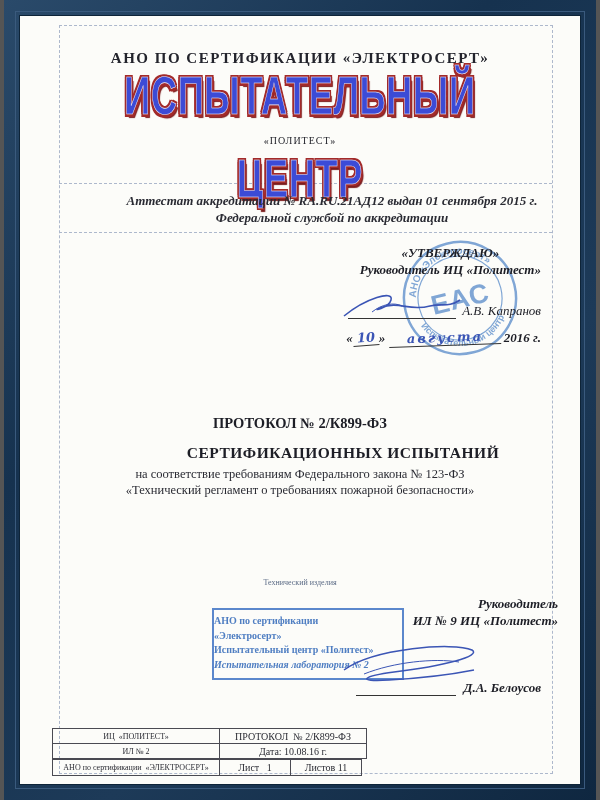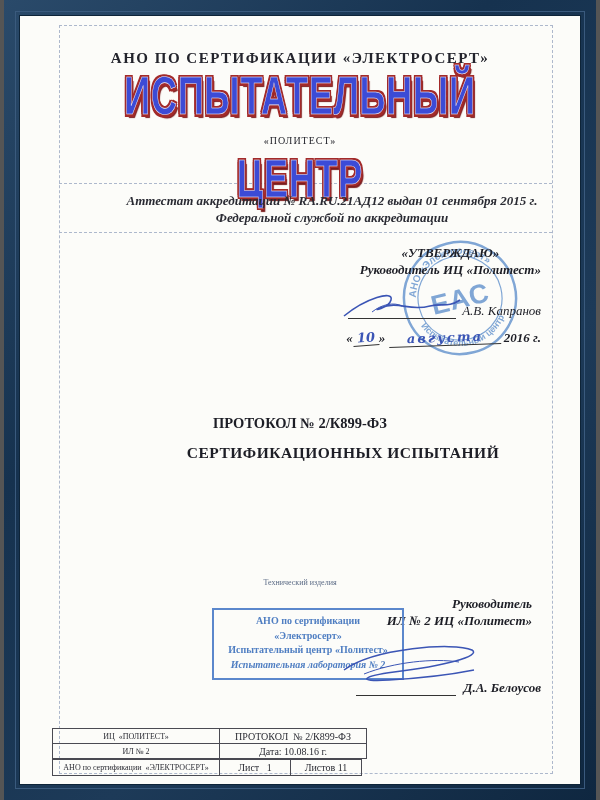--- a/index.html
+++ b/index.html
@@ -46,24 +46,24 @@
   .belousov-sig{position:absolute;left:330px;top:640px;}
 
   .proto-title{top:415px;font-weight:bold;font-size:14.5px;color:#1d1e26;}
   .proto-sub{top:444px;font-weight:bold;font-size:15.5px;letter-spacing:0.5px;color:#1d1e26;padding-left:43px;}
   .basis{top:467px;font-size:12.5px;line-height:15.5px;color:#2a2b33;}
 
   .product{top:504px;font-family:"Liberation Mono",monospace;font-weight:bold;
            font-size:14.5px;line-height:20.5px;color:#2a3560;letter-spacing:0.2px;}
   .prod-caption{top:578px;font-size:8px;color:#5a6a85;}
 
-  .lab-head{position:absolute;right:64px;top:595px;text-align:right;font-weight:bold;
+  .lab-head{position:absolute;right:38px;top:595px;text-align:right;font-weight:bold;
             font-style:italic;font-size:13px;line-height:17px;color:#1d1e26;}
   .lab-stamp{position:absolute;left:208px;top:608px;width:188px;height:64px;
-             border:2px solid #5b87cc;color:#4f7ec2;text-align:center;
+             border:2px solid #5b87cc;color:#4f7ec2;
              font-size:10px;line-height:14.5px;padding-top:4px;font-weight:bold;
              font-family:"Liberation Serif",serif;}
   .lab-stamp .it{font-style:italic;}
   .bel-line-row{position:absolute;right:55px;top:680px;font-weight:bold;font-style:italic;
                 font-size:13px;color:#1d1e26;}
   .bel-line{display:inline-block;width:100px;border-bottom:1px solid #333;height:14px;
             margin-right:8px;vertical-align:bottom;}
 
   .ftable{position:absolute;left:48px;top:728px;border-collapse:collapse;}
   .ftable td{border:1px solid #4a4a52;padding:0 4px;height:14px;text-align:center;
@@ -124,26 +124,30 @@
     <span class="sig-line"></span><span>А.В. Капранов</span>
   </div>
   <div class="date-row">
     <span>«</span><span class="u-day hand">10</span><span>»</span>
     <span class="u-month hand">августа</span>
     <span>2016 г.</span>
   </div>
 
   <div class="abs center proto-title">ПРОТОКОЛ № 2/К899-ФЗ</div>
   <div class="abs center proto-sub">СЕРТИФИКАЦИОННЫХ ИСПЫТАНИЙ</div>
+  <div class="abs center basis">
+    <div>на соответствие требованиям Федерального закона № 123-ФЗ</div>
+    <div>«Технический регламент о требованиях пожарной безопасности»</div>
+  </div>
 
   <div class="abs center prod-caption">Технический изделия</div>
 
   <div class="lab-head">
     <div>Руководитель</div>
-    <div>ИЛ № 2 ИЦ «Политест»</div>
+    <div>ИЛ № 9 ИЦ «Политест»</div>
   </div>
 
   <div class="lab-stamp">
     <div>АНО по сертификации</div>
     <div>«Электросерт»</div>
     <div>Испытательный центр «Политест»</div>
     <div class="it">Испытательная лаборатория № 2</div>
   </div>
 
   <svg class="belousov-sig" width="150" height="52" viewBox="0 0 150 52">

